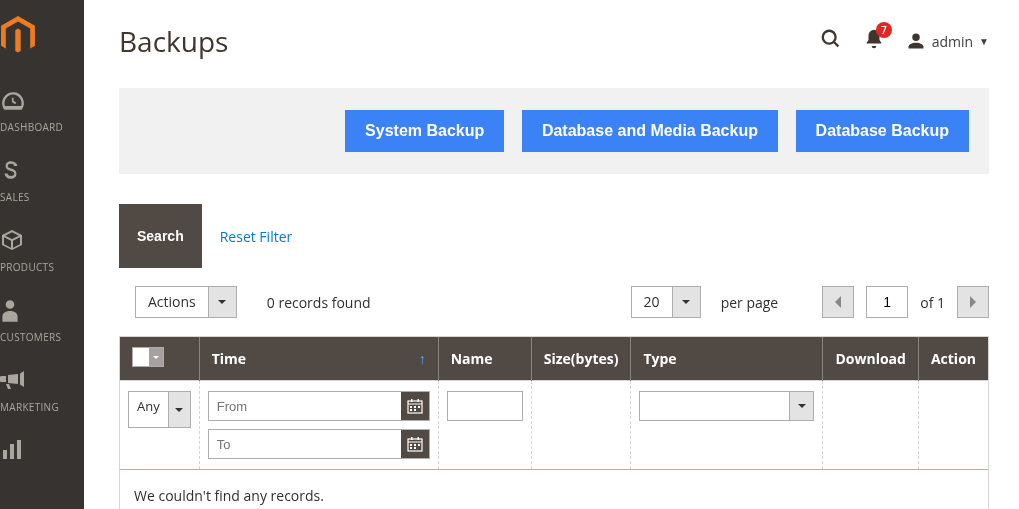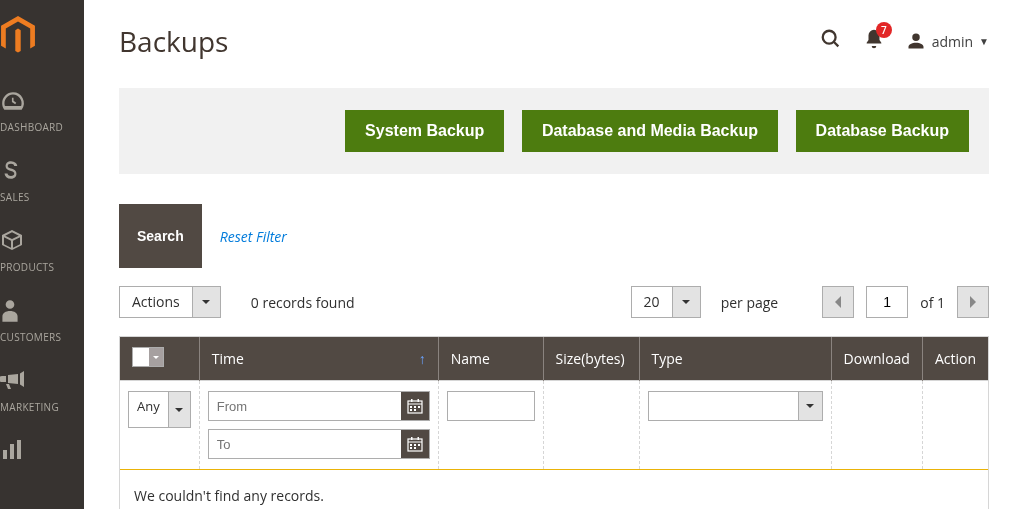--- a/index.html
+++ b/index.html
@@ -15,46 +15,46 @@
 .main { margin-left: 89px; padding: 0 30px; }
 .header-row { display: flex; align-items: center; justify-content: space-between; padding: 22px 0 10px; }
 .page-title { font-size: 28px; font-weight: 400; color: #41362f; }
 .header-actions { display: flex; align-items: center; gap: 22px; }
 .header-actions .act { position: relative; cursor: pointer; color: #41362f; }
 .badge { position: absolute; top: -6px; right: -8px; background: #e22626; color: #fff; font-size: 10px; border-radius: 9px; padding: 1px 5px; font-weight: 600; }
 .admin-user { display: flex; align-items: center; gap: 6px; color: #404040; cursor: pointer; }
 .admin-user .caret { font-size: 10px; }
 
 .button-bar { background: #f1f1f1; padding: 22px 20px; margin-top: 18px; text-align: right; }
-.btn-primary { display: inline-block; background: #4d7c0f; color: #fff; border: none; padding: 12px 20px; font-size: 16px; font-weight: 600; margin-left: 14px; cursor: pointer; }
+.btn-primary { display: inline-block; background: #3b82f6; color: #fff; border: none; padding: 12px 20px; font-size: 16px; font-weight: 600; margin-left: 14px; cursor: pointer; }
 
 .filter-row { display: flex; align-items: center; gap: 18px; margin-top: 30px; }
 .btn-search { background: #514943; color: #fff; border: none; padding: 24px 18px; font-size: 14px; font-weight: 600; cursor: pointer; }
-.link { color: #007bdb; cursor: pointer; font-size: 14px; font-style: italic; }
-
-.toolbar-row { display: flex; align-items: center; margin-top: 18px; gap: 17px; }
+.link { color: #007bdb; cursor: pointer; font-size: 14px; }
+
+.toolbar-row { display: flex; align-items: center; margin-top: 18px; gap: 17px; margin-left: 16px; }
 .toolbar-left { display: flex; align-items: center; gap: 30px; }
 .toolbar-right { display: flex; align-items: center; gap: 14px; margin-left: auto; }
 
 .select-wrap { display: flex; border: 1px solid #adadad; height: 32px; background: #fff; }
 .select-wrap .sel-text { padding: 0 12px; line-height: 30px; font-size: 14px; }
 .select-wrap .sel-btn { width: 28px; background: #e3e3e3; border-left: 1px solid #adadad; display: flex; align-items: center; justify-content: center; cursor: pointer; }
 .select-wrap .sel-btn::after { content: ''; border: 4px solid transparent; border-top-color: #333; margin-top: 4px; }
 
 .records-text { color: #303030; font-size: 14px; }
 .per-page-label { color: #303030; font-size: 14px; margin-left: 6px; }
 
 .pager { display: flex; align-items: center; gap: 12px; }
 .pager-btn { width: 32px; height: 32px; background: #e3e3e3; border: 1px solid #adadad; display: flex; align-items: center; justify-content: center; cursor: pointer; color: #777; }
 .pager-input { width: 42px; height: 32px; border: 1px solid #adadad; text-align: center; font-size: 14px; }
 .of-text { font-size: 14px; }
 
 .grid { margin-top: 18px; border: 1px solid #d6d6d6; }
 .grid table { width: 100%; border-collapse: collapse; }
-.grid th { background: #514943; color: #fff; font-weight: 400; font-size: 14px; text-align: left; padding: 10px 12px; border-left: 1px solid #8a837f; }
+.grid th { background: #514943; color: #fff; font-weight: 700; font-size: 14px; text-align: left; padding: 10px 12px; border-left: 1px solid #8a837f; }
 .grid th:first-child { border-left: none; }
 .grid th.sortable { cursor: pointer; position: relative; }
 .sort-arrow { position: absolute; right: 12px; color: #6aa3ff; font-size: 14px; }
 .grid .filter-row-tr td { background: #fff; padding: 10px 8px; border-left: 1px dashed #d6d6d6; border-top: 1px solid #d6d6d6; vertical-align: top; }
 .grid .filter-row-tr td:first-child { border-left: none; }
 .filter-input { width: 100%; height: 30px; border: 1px solid #adadad; padding: 0 8px; font-size: 13px; }
 .date-input-wrap { display: flex; align-items: center; border: 1px solid #adadad; height: 30px; margin-bottom: 8px; background: #fff; }
 .date-input-wrap:last-child { margin-bottom: 0; }
 .date-input-wrap input { border: none; flex: 1; padding: 0 8px; font-size: 13px; outline: none; }
 .date-input-wrap .cal-icon { width: 28px; height: 28px; background: #514943; display: flex; align-items: center; justify-content: center; color: #fff; cursor: pointer; margin: 0; }

